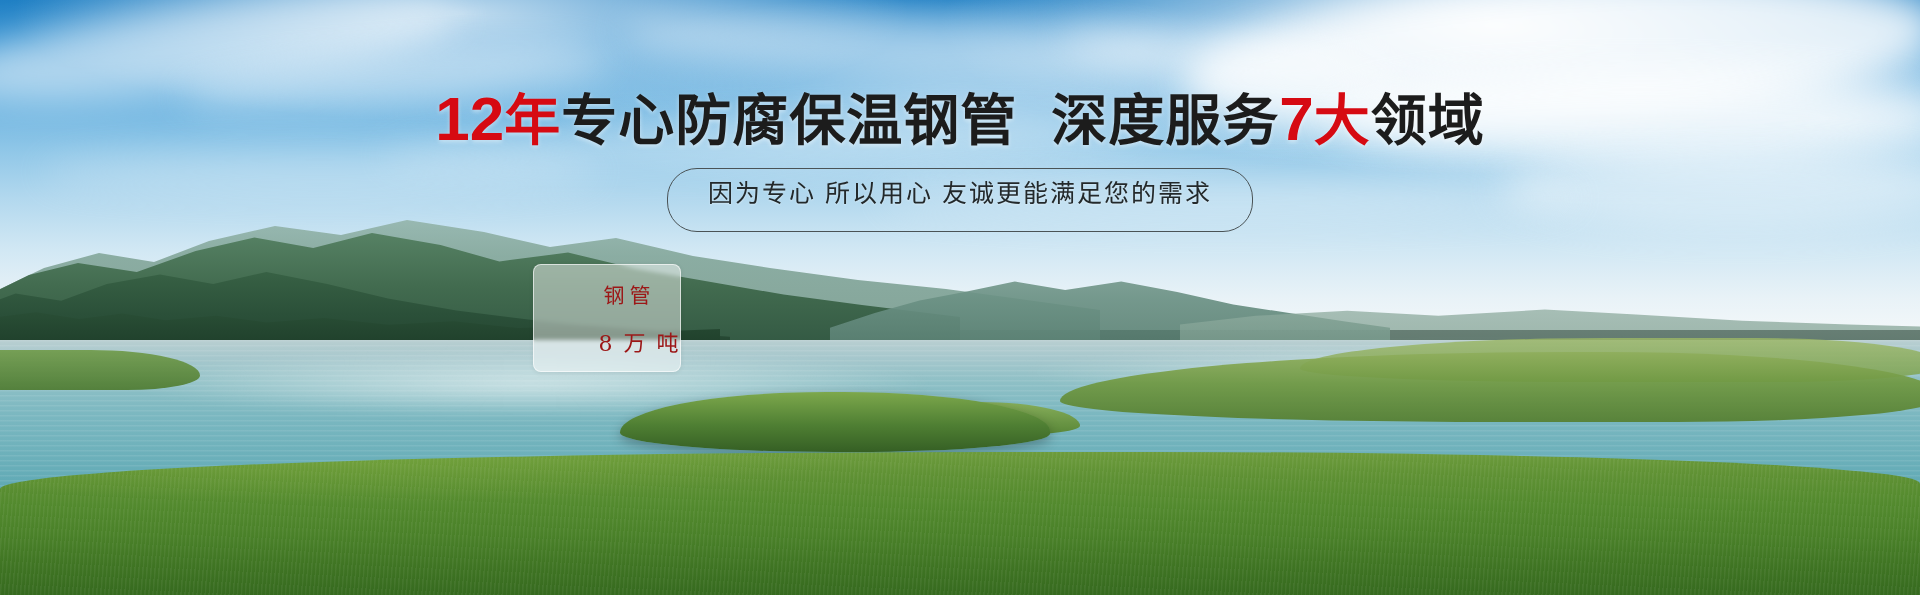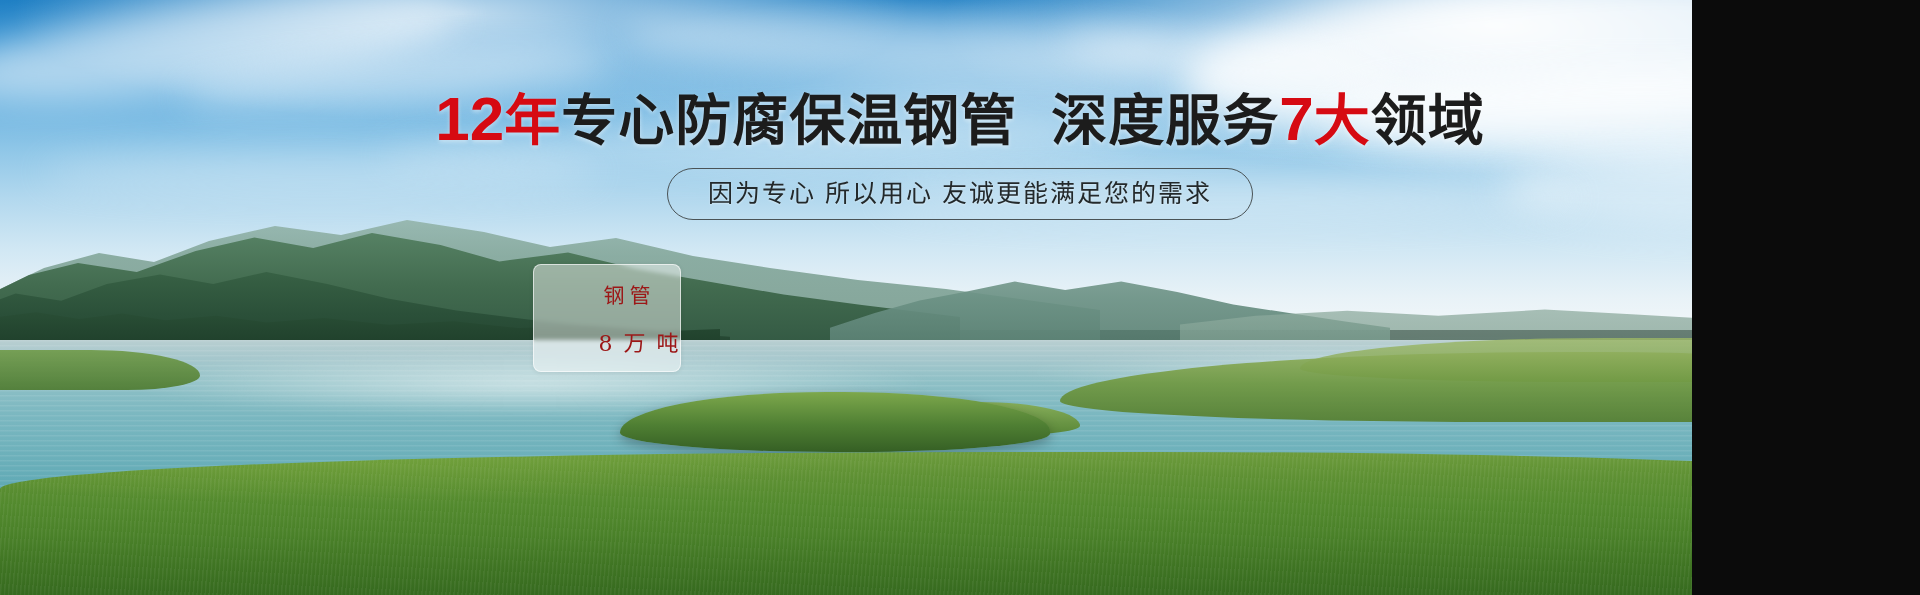--- a/index.html
+++ b/index.html
@@ -1,21 +1,21 @@
 <!DOCTYPE html>
 <html lang="zh-CN"><head>
 <meta charset="utf-8">
 <title>Banner</title>
 <style>
   html,body{margin:0;padding:0;background:#0b0b0b;}
   *{box-sizing:border-box;}
 
   .banner{
     position:relative;
-    width:1692px;
+    width:1920px;
     height:595px;
     overflow:hidden;
     font-family:"Liberation Sans","DejaVu Sans",sans-serif;
     text-decoration:underline;
     -webkit-font-smoothing:antialiased;
   }
 
   
   .sky{
     position:absolute; left:0; top:0; width:1920px; height:330px;
@@ -191,21 +191,21 @@
   }
   .headline .red{color:#d60a12;}
   .headline .num{font-size:62px;letter-spacing:0;}
   .headline .gap{display:inline-block;width:34px;}
 
   .subtitle-wrap{
     position:absolute;left:0;top:168px;width:1920px;text-align:center;
   }
   .subtitle{
     display:inline-block;
-    padding:9px 40px 11px;
+    padding:9px 40px 23px;
     border:1px solid #4a5356;
     border-radius:30px;
     font-size:25px;
     line-height:1.2;
     color:#23292b;
     letter-spacing:2px;
     white-space:nowrap;
     text-shadow:0 1px 2px rgba(255,255,255,.4);
   }
 

